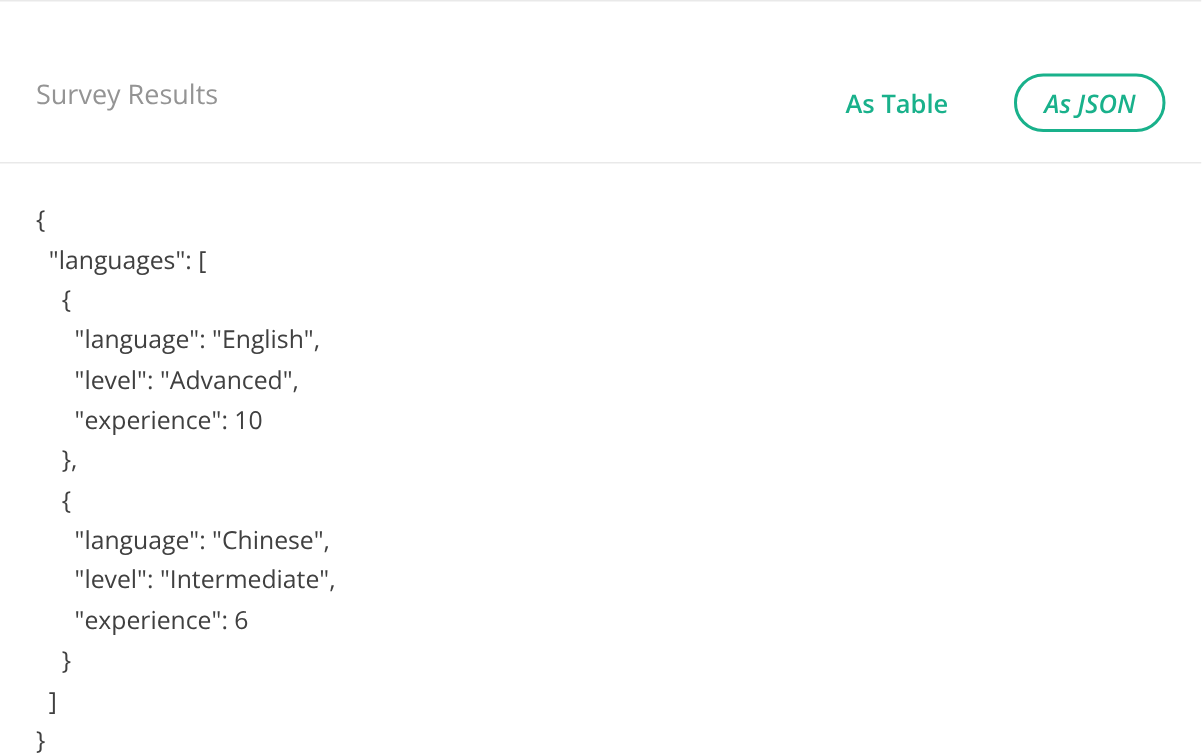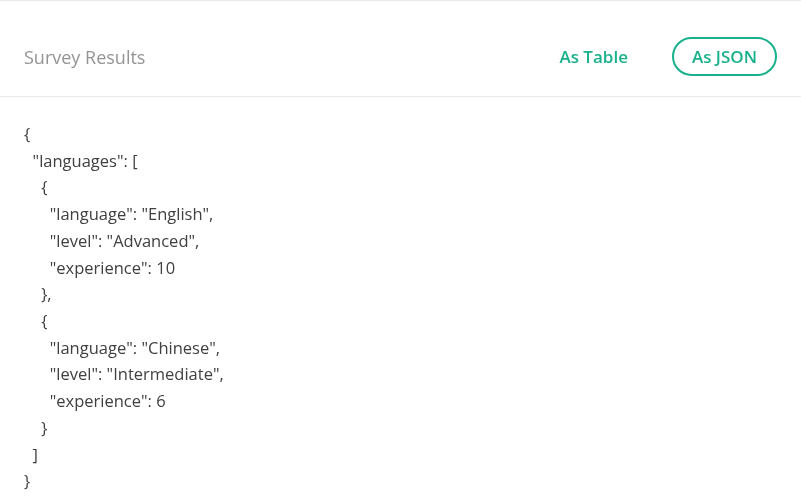--- a/index.html
+++ b/index.html
@@ -37,24 +37,26 @@
     .tab {
       font-size: 17px;
       font-weight: 600;
       color: #19b18b;
       cursor: pointer;
       border: none;
       background: transparent;
       padding: 8px 20px;
       border-radius: 999px;
       font-family: inherit;
+      margin-top: 12px;
     }
     .tab.active {
       border: 2px solid #19b18b;
       padding: 6px 18px;
+      font-style: italic;
     }
     .content {
       padding: 24px 24px 24px 24px;
     }
     .json-block {
       font-family: "Segoe UI", "Open Sans", Arial, sans-serif;
       font-size: 16.5px;
       color: #404040;
       line-height: 1.62;
       white-space: pre;

